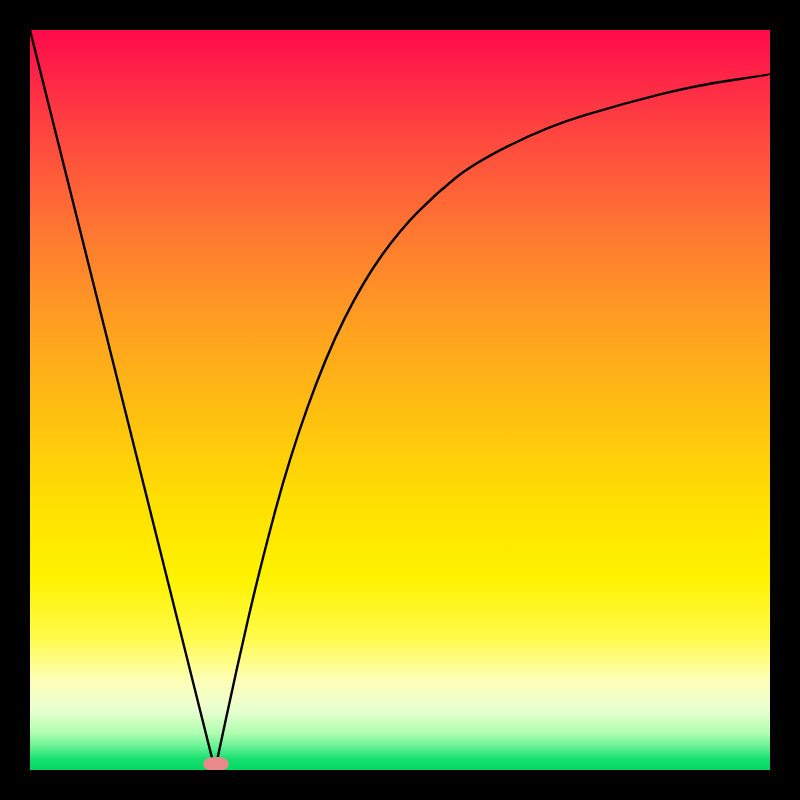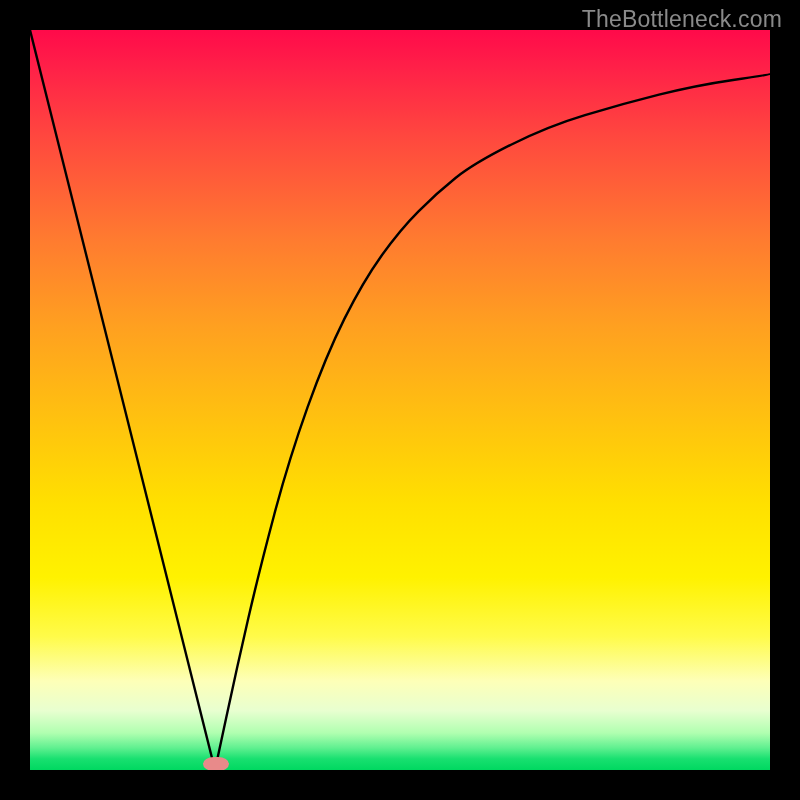--- a/index.html
+++ b/index.html
@@ -76,14 +76,13 @@
   <div class="plot">
     <div class="gradient"></div>
 
     <svg class="curve" viewBox="0 0 740 740" preserveAspectRatio="none">
       <path id="curve-path" fill="none" stroke="#000" stroke-width="2.4" stroke-linejoin="round" stroke-linecap="round" d="M0.0 0.0 L37.0 148.0 L74.0 296.0 L111.0 444.0 L148.0 592.0 L185.0 740.0 L185.0 740.0 Q185.0 740.0 196.1 688.2 T218.3 588.3 T244.2 484.7 T277.5 377.4 T314.5 288.6 T351.5 225.7 T388.5 181.3 T425.5 148.0 T481.0 114.7 T555.0 85.1 T629.0 64.7 T703.0 50.0 T740.0 44.4"></path>
     </svg>
 
     <div class="marker" id="cusp-marker" style="left: 172.74px; top: 727.08px; width: 26px; height: 14px;"></div>
   </div>
 
-  <div class="watermark">TheBottleneck.com</div>
 </div>
 
 </body></html>

